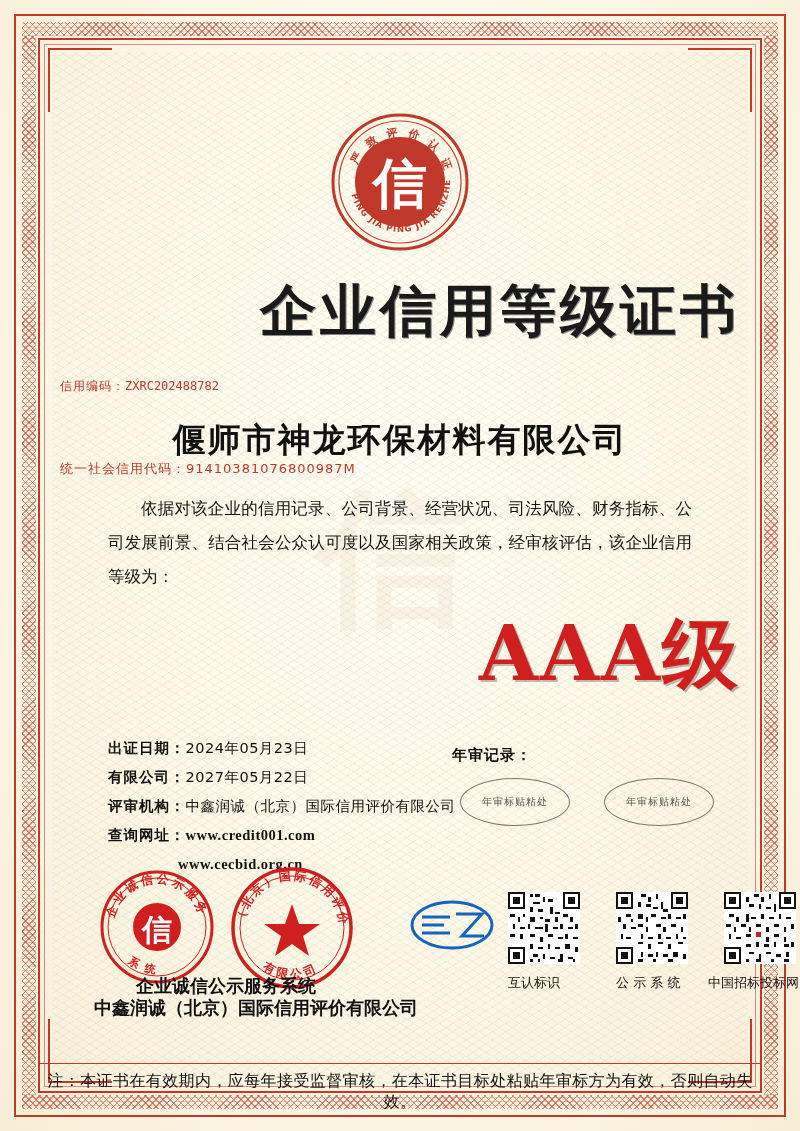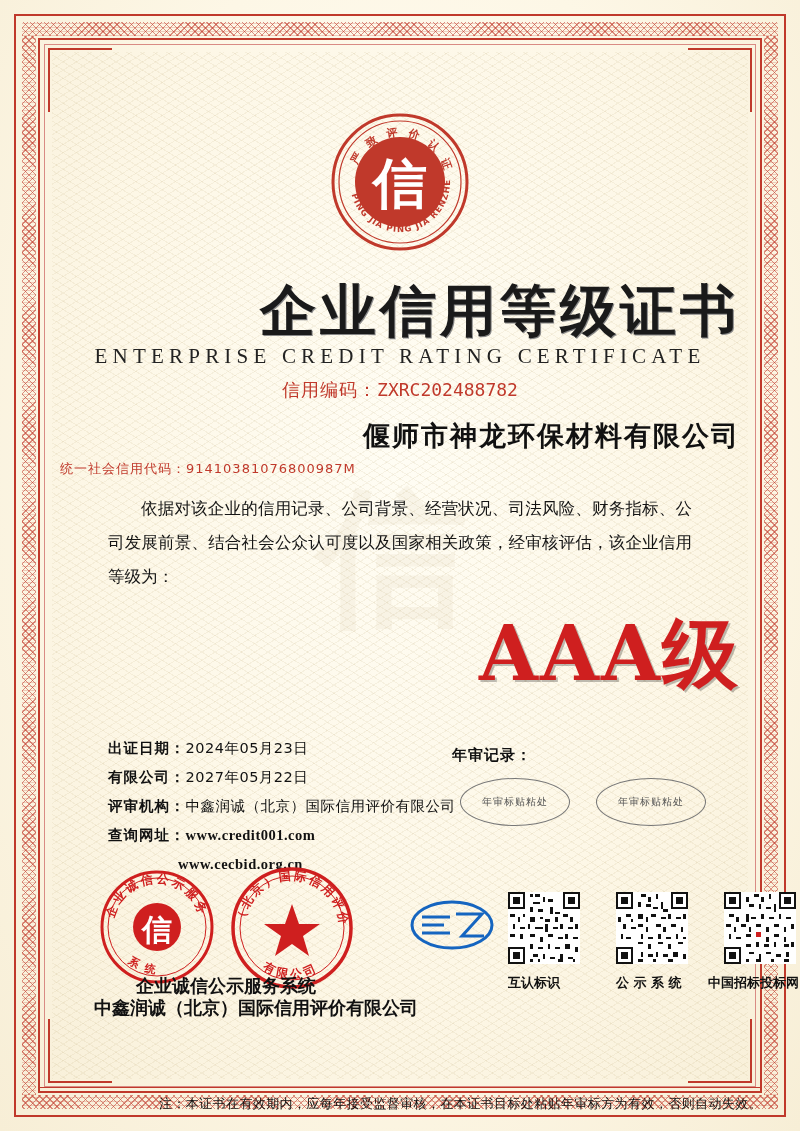--- a/index.html
+++ b/index.html
@@ -83,30 +83,30 @@
     font-family:"DejaVu Sans", sans-serif;
     font-weight:bold;font-size:56px;color:#1a1a1a;letter-spacing:4px;
     text-shadow:1px 1px 0 #888;
   }
   .title-en{
     position:absolute;top:288px;left:0;right:0;text-align:center;
     font-family:"Liberation Serif", serif;
     font-size:21px;color:#222;letter-spacing:5.2px;
   }
   .cert-no{
-    position:absolute;top:322px;left:0;right:0;text-align:center;
-    font-size:18px;color:#c0392b;letter-spacing:1px;
+    position:absolute;top:322px;left:0;right:0;text-align:left;
+    font-size:12px;color:#c0392b;letter-spacing:1px;
     font-family:"DejaVu Sans", sans-serif;
   }
   .cert-no .mono{font-family:"DejaVu Sans Mono", monospace;letter-spacing:0px;}
 
   .company{
-    position:absolute;top:362px;left:0;right:0;text-align:right;
-    font-family:"DejaVu Sans", sans-serif;
-    font-weight:bold;font-size:27px;color:#111;letter-spacing:2px;
+    position:absolute;top:362px;left:0;right:0;text-align:center;
+    font-family:"DejaVu Sans", sans-serif;
+    font-weight:bold;font-size:33px;color:#111;letter-spacing:2px;
   }
   .usci{
     position:absolute;top:404px;left:0;right:0;text-align:left;
     font-size:13px;color:#c0392b;letter-spacing:1px;
     font-family:"DejaVu Sans", sans-serif;
   }
 
   .body-text{
     position:absolute;top:436px;left:48px;right:48px;
     font-family:"DejaVu Sans", sans-serif;
@@ -131,21 +131,21 @@
   .info .k{font-weight:bold;letter-spacing:1px;}
   .info .v{letter-spacing:.5px;}
   .info .url{font-family:"Liberation Serif", serif;font-weight:bold;}
   .info .url-2{margin-left:70px;}
 
   .annual{
     position:absolute;top:690px;left:392px;
     font-family:"DejaVu Sans", sans-serif;
     font-size:15px;font-weight:bold;color:#111;letter-spacing:1px;
   }
-  .annual-slots{position:absolute;top:722px;left:400px;display:flex;gap:26px;}
+  .annual-slots{position:absolute;top:722px;left:400px;display:flex;gap:34px;}
   .slot{
     width:108px;height:46px;border:1px solid #777;border-radius:50%;
     display:flex;align-items:center;justify-content:center;
     font-family:"DejaVu Sans", sans-serif;font-size:10px;color:#555;letter-spacing:1px;
   }
 
   
   .bottom{position:absolute;top:812px;left:28px;right:28px;height:160px;}
   .seal{position:absolute;}
   .seal-a{left:10px;top:0;}
@@ -157,30 +157,30 @@
   .cap-a{left:48px;top:106px;}
   .cap-b{left:6px;top:128px;}
 
   .logo-yun{position:absolute;left:322px;top:32px;width:84px;height:50px;}
   .qr{position:absolute;width:72px;height:72px;top:24px;background:#fff;}
   .qr1{left:420px;}
   .qr2{left:528px;}
   .qr3{left:636px;}
   .qr-cap{
     position:absolute;top:106px;font-family:"DejaVu Sans", sans-serif;
-    font-size:13px;color:#111;white-space:nowrap;font-weight:bold;
+    font-size:13px;color:#111;white-space:nowrap;font-weight:normal;
   }
   .qcap1{left:420px;}
   .qcap2{left:528px;}
   .qcap3{left:620px;}
 
   .footnote{
     position:absolute;left:38px;right:38px;bottom:18px;
-    text-align:right;font-family:"DejaVu Sans", sans-serif;
-    font-size:13px;color:#111;letter-spacing:.4px;
+    text-align:center;font-family:"DejaVu Sans", sans-serif;
+    font-size:16px;color:#111;letter-spacing:.4px;
     border-top:1px solid #c0392b;padding-top:7px;
   }
 </style>
 </head>
 <body>
 
 <div class="page">
 
   <div class="frame-outer"></div>
   <div class="frame-band"></div>
@@ -210,21 +210,20 @@
           </text>
           <text font-family="DejaVu Sans, sans-serif" font-size="8.5" fill="#c0392b" font-weight="bold" letter-spacing="1">
             <textPath href="#arcBot" startOffset="8%">PING JIA PING JIA RENZHENG</textPath>
           </text>
           <text x="70" y="90" text-anchor="middle" font-family="DejaVu Sans, sans-serif" font-size="54" font-weight="bold" fill="#ffffff">信</text>
         </svg>
       </div>
     </div>
 
     <div class="title-cn">企业信用等级证书</div>
-    <div class="title-en">ENTERPRISE CREDIT RATING CERTIFICATE</div>
 
     <div class="cert-no">
       <span>信用编码：</span><span class="mono">ZXRC202488782</span>
     </div>
 
     <div class="company">偃师市神龙环保材料有限公司</div>
 
     <div class="usci">
       <span>统一社会信用代码：</span><span>91410381076800987M</span>
     </div>

